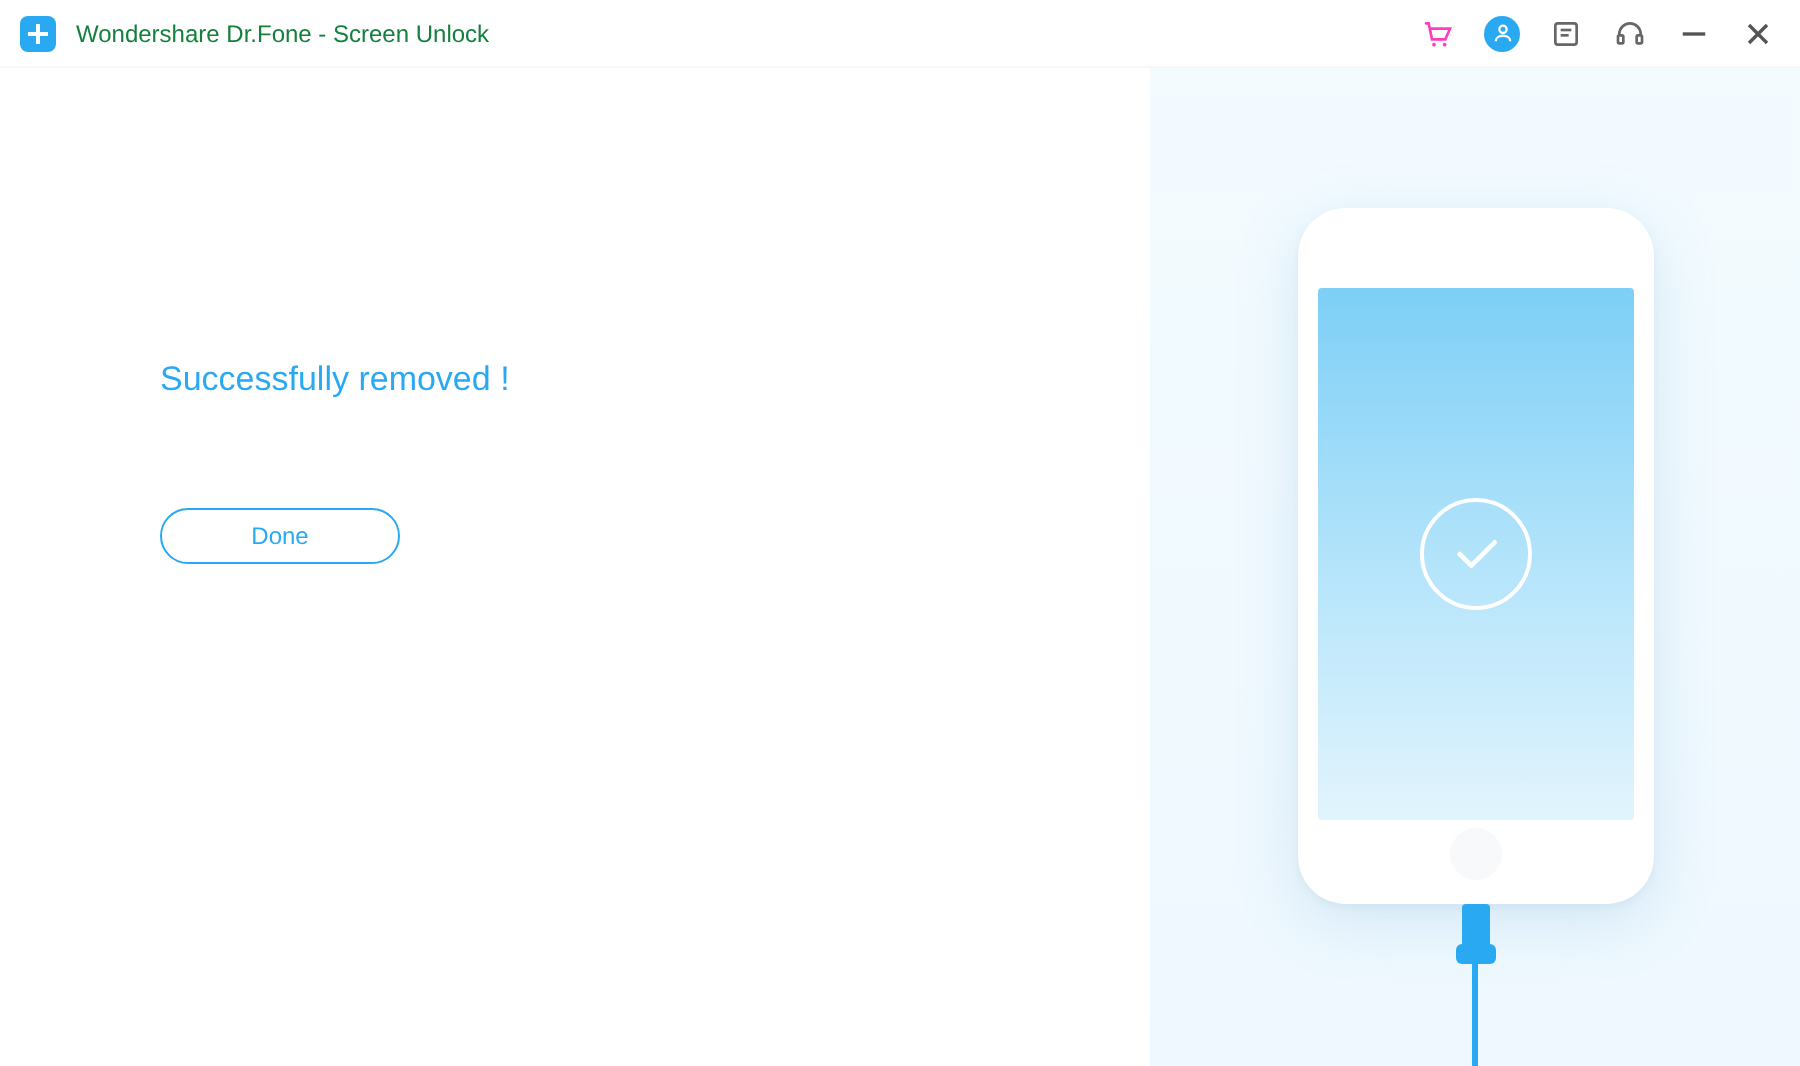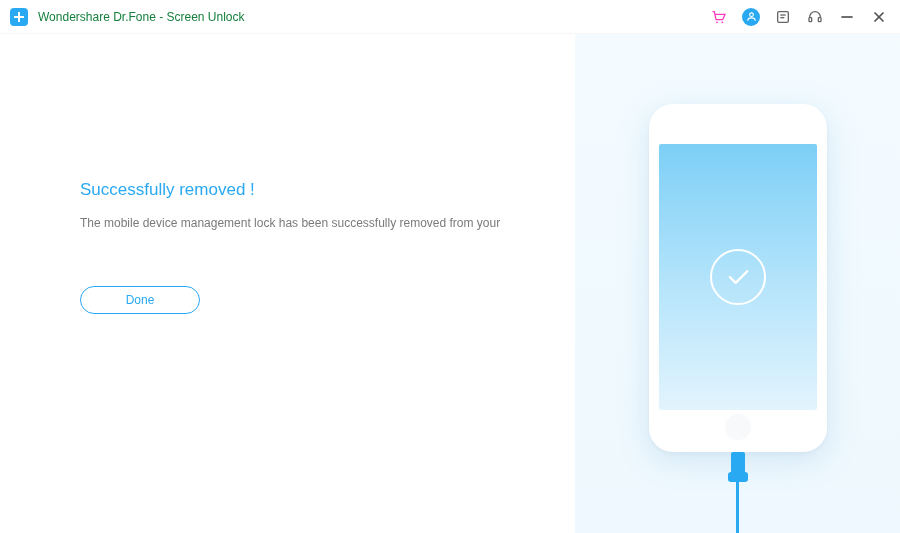--- a/index.html
+++ b/index.html
@@ -231,21 +231,20 @@
       </svg>
     </div>
 
   </div>
 </div>
 
 <div class="content">
 
   <div class="left-pane">
     <div class="status-heading">Successfully removed !</div>
-    <div class="status-desc">The mobile device management lock has been successfully removed from your</div>
 
     <button class="done-button">
       <span>Done</span>
     </button>
   </div>
 
   <div class="right-pane">
     <div class="phone">
       <div class="phone-screen">
         <div class="check-circle">

